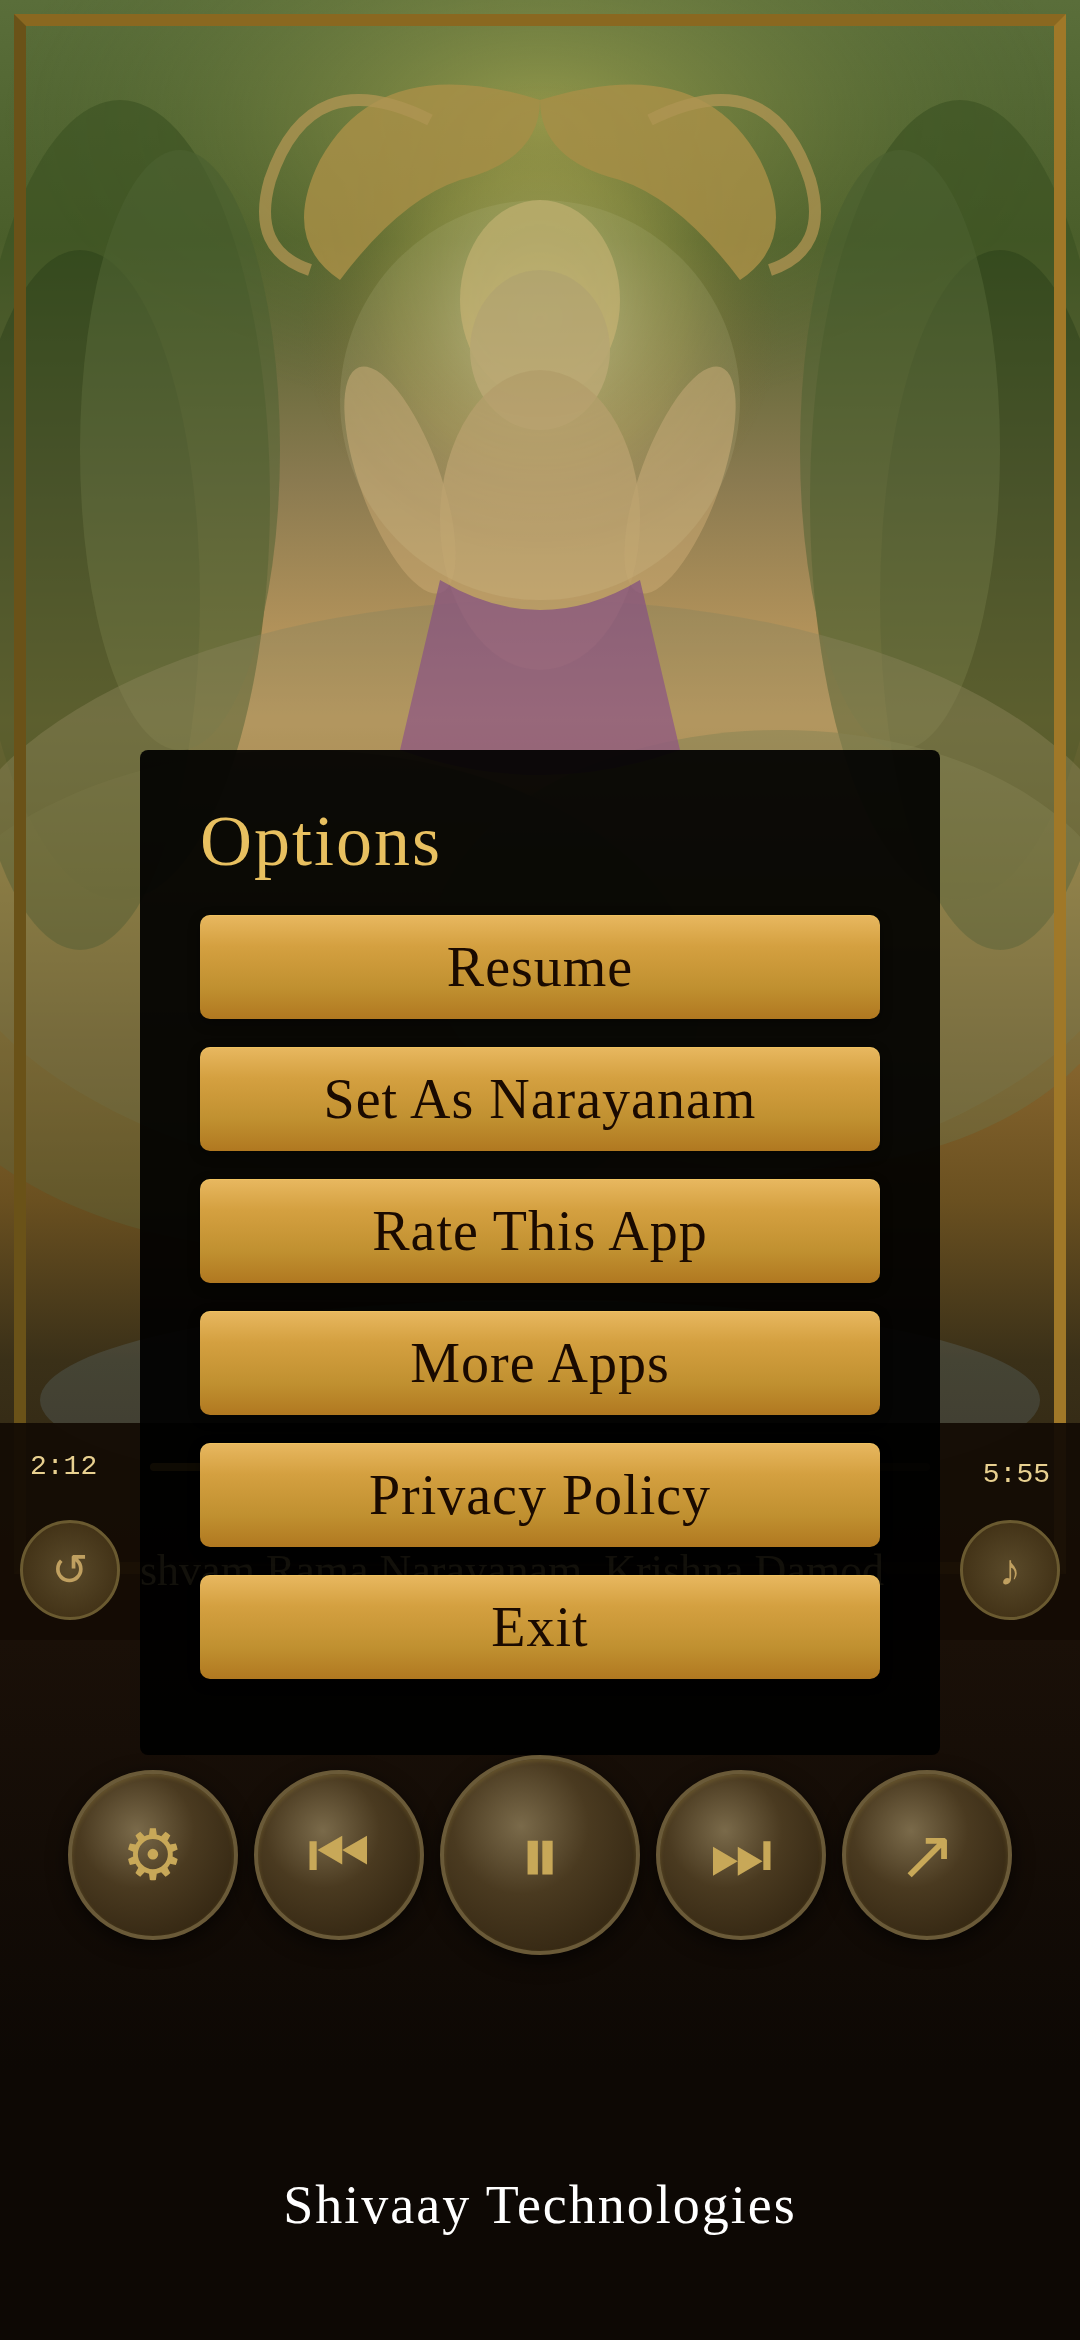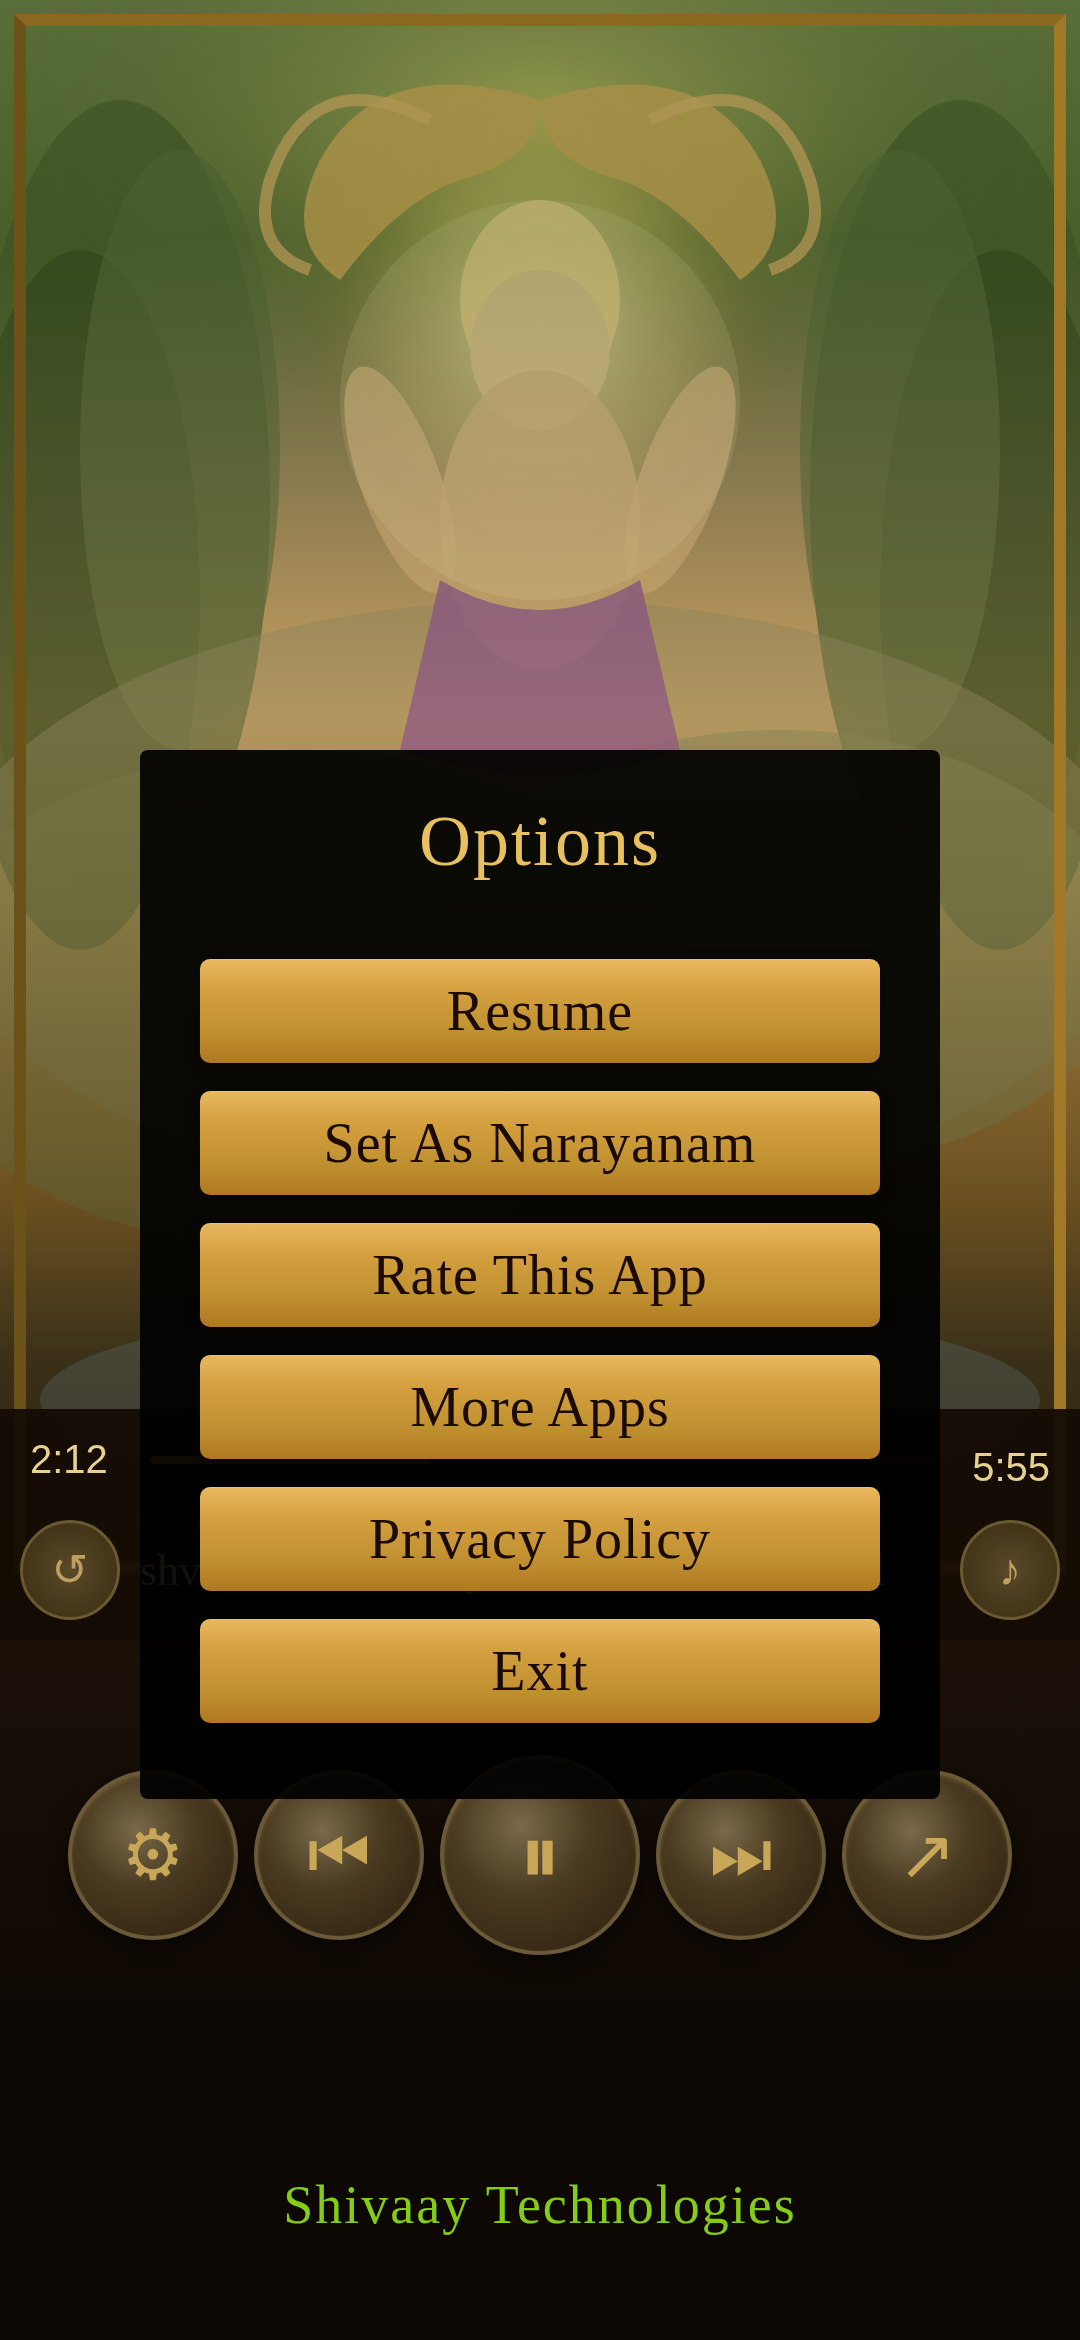--- a/index.html
+++ b/index.html
@@ -42,26 +42,25 @@
       top: 750px;
       left: 140px;
       width: 800px;
       background: rgba(0, 0, 0, 0.92);
       border-radius: 8px;
       padding: 50px 60px 60px;
       z-index: 100;
     }
 
     .modal-title {
-      text-align: center;
       font-size: 72px;
       color: #e8c060;
       font-family: 'Georgia', serif;
       font-weight: normal;
-      margin-bottom: 76px;
+      margin-bottom: 32px;
       letter-spacing: 2px;
     }
 
     .menu-button {
       display: block;
       width: 100%;
       padding: 20px 20px;
       margin-bottom: 28px;
       background: linear-gradient(180deg, #e8b860 0%, #d4a040 30%, #c09030 70%, #b07820 100%);
       border: none;
@@ -91,23 +90,23 @@
     }
 
     .time-bar-container {
       display: flex;
       align-items: center;
       padding: 20px 30px 10px;
       gap: 20px;
     }
 
     .time-display {
-      font-size: 40px;
+      font-size: 28px;
       color: #e8d090;
-      font-family: Liberation Sans, sans-serif;
+      font-family: Liberation Mono, monospace;
       min-width: 100px;
     }
 
     .time-display.right {
       text-align: right;
       margin-top: 16px;
     }
 
     .progress-bar-track {
       flex: 1;
@@ -201,21 +200,21 @@
       height: 270px;
       background: #0d0804;
       display: flex;
       align-items: center;
       justify-content: center;
       z-index: 50;
     }
 
     .footer-text {
       font-size: 54px;
-      color: #84cc16;
+      color: #ffffff;
       font-family: 'Georgia', serif;
       letter-spacing: 2px;
     }
 
     
     .bg-nature {
       position: absolute;
       top: 0;
       left: 0;
       width: 100%;

